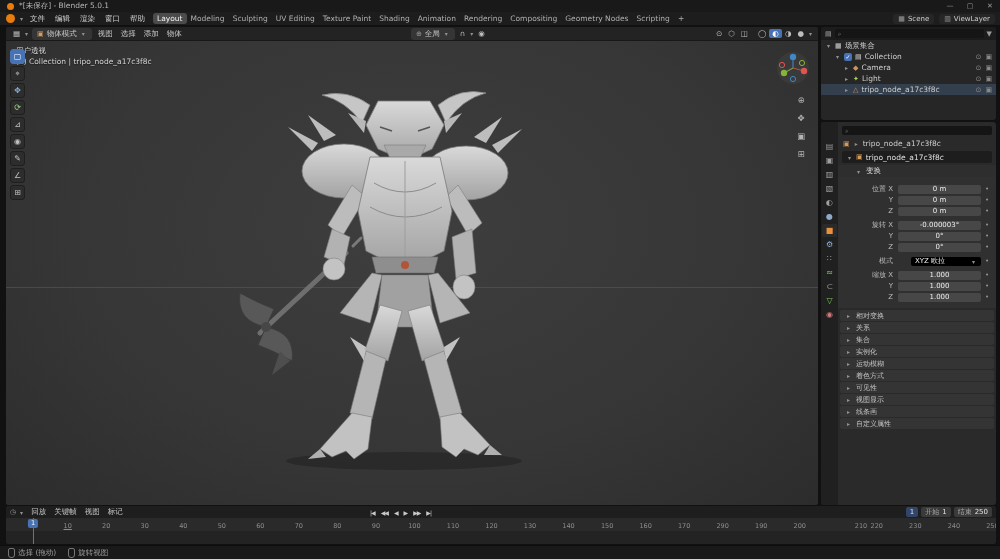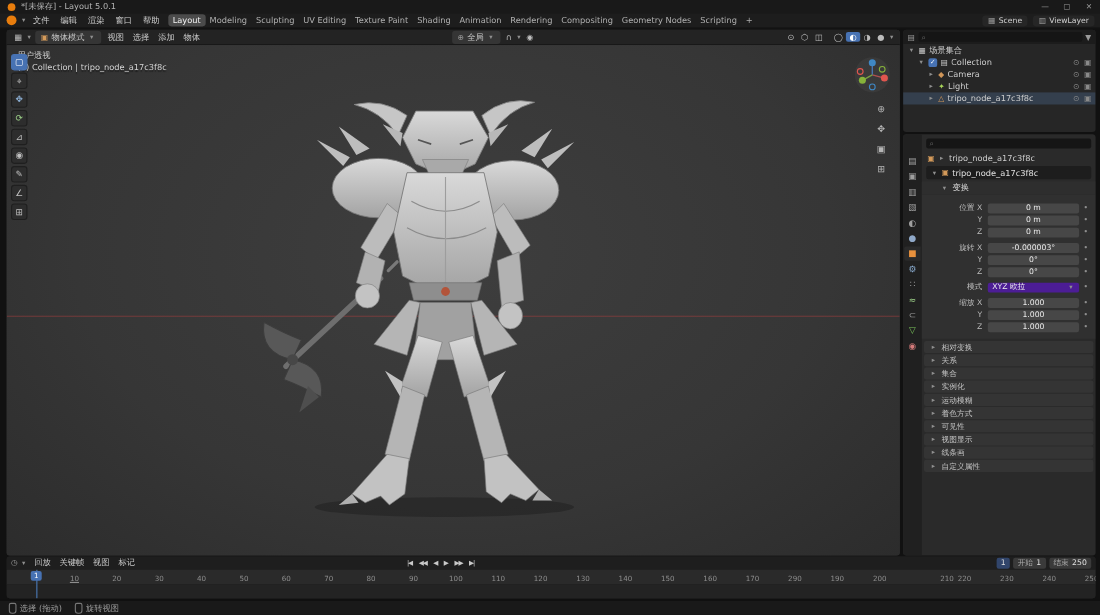--- a/index.html
+++ b/index.html
@@ -77,21 +77,21 @@
   .name-row{margin:2px 4px;background:#1d1d1d;border-radius:2px;height:12px;display:flex;
     align-items:center;gap:3px;padding:0 4px;color:#e0e0e0;white-space:nowrap;}
   .panel-header{display:flex;align-items:center;gap:4px;height:12px;background:#2e2e2e;
     padding:0 17px;color:#dcdcdc;margin-top:2px;}
   .trows{background:#303030;padding:3px 3px 5px 3px;}
   .trow{display:flex;align-items:center;height:10px;margin-bottom:1px;}
   .trow.gs{margin-top:4px;}
   .tlabel{width:52px;text-align:right;padding-right:5px;color:#bdbdbd;font-size:7px;white-space:nowrap;flex:none;}
   .tfield{flex:1;background:#474747;border-radius:2px;height:9px;display:flex;align-items:center;
     justify-content:center;color:#ededed;font-size:7px;}
-  .tfield.dd{background:#4c1d95;justify-content:space-between;padding:0 4px;}
+  .tfield.dd{background:#000000;justify-content:space-between;padding:0 4px;margin-left:13px;}
   .decor{width:12px;text-align:center;color:#8f8f8f;font-size:7px;flex:none;}
   .sections{padding:2px 2px;}
   .sec{display:flex;align-items:center;gap:4px;height:11px;background:#343434;border-radius:2px;
     margin-bottom:1px;padding:0 5px;color:#c3c3c3;font-size:7px;}
   
   .timeline{position:absolute;left:6px;top:506px;width:990px;height:38px;background:#242424;
     border-radius:3px;overflow:hidden;font-size:7.5px;}
   .tl-header{height:12px;background:#1e1e1e;display:flex;align-items:center;gap:2px;padding:0 4px;position:relative;}
   .tl-menu{padding:0 4px;color:#c5c5c5;white-space:nowrap;}
   .tl-playback{position:absolute;left:362px;top:0;height:12px;display:flex;gap:2px;align-items:center;}
@@ -115,21 +115,21 @@
   .mouse-icon{width:5px;height:8px;border:1px solid #777;border-radius:2px 2px 3px 3px;display:inline-block;}
   .ml-auto{margin-left:auto;}
 </style>
 </head>
 <body>
 
 <div id="window">
 
   <div class="titlebar">
     <span class="blogo"></span>
-    <span class="title">*[未保存] - Layout 5.0.1</span>
+    <span class="title">*[未保存] - Blender 5.0.1</span>
     <span class="sp"></span>
     <span class="winbtn">—</span>
     <span class="winbtn">▢</span>
     <span class="winbtn">✕</span>
   </div>
 
   <div class="topbar">
     <span class="blogo2"></span>
     <span class="caret">▾</span>
     <div id="topbar-menus" style="display:flex;">

